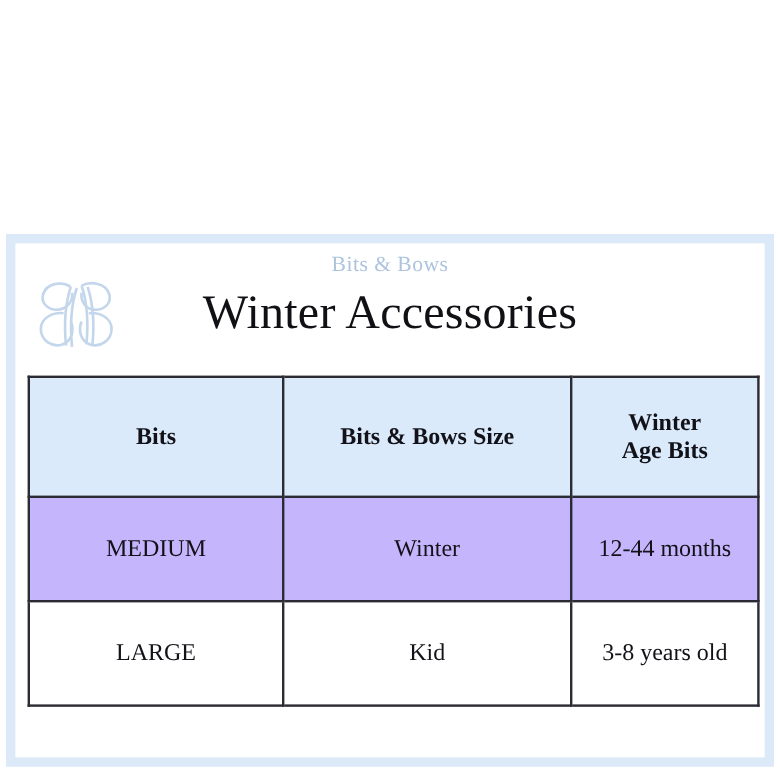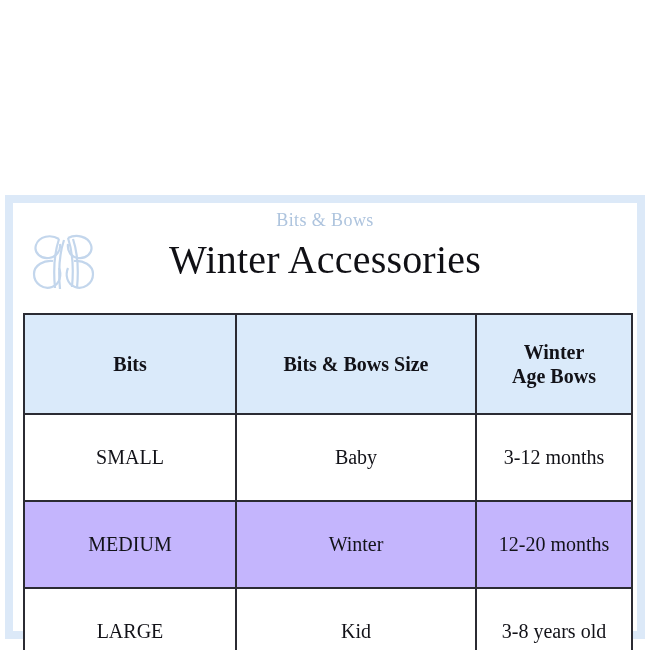--- a/index.html
+++ b/index.html
@@ -172,34 +172,29 @@
             <col class="c-size">
             <col class="c-bbsize">
             <col class="c-age">
           </colgroup>
           <thead>
             <tr>
               <th>Bits</th>
               <th>Bits &amp; Bows Size</th>
               <th>
                 <span class="cell-multiline">Winter</span>
-                <span class="cell-multiline">Age Bows</span>
+                <span class="cell-multiline">Age Bits</span>
               </th>
             </tr>
           </thead>
           <tbody>
-            <tr>
-              <td>SMALL</td>
-              <td>Baby</td>
-              <td>3-12 months</td>
-            </tr>
             <tr class="row-highlight">
               <td>MEDIUM</td>
               <td>Winter</td>
-              <td>12-20 months</td>
+              <td>12-44 months</td>
             </tr>
             <tr>
               <td>LARGE</td>
               <td>Kid</td>
               <td>3-8 years old</td>
             </tr>
           </tbody>
         </table>
       </div>
 

